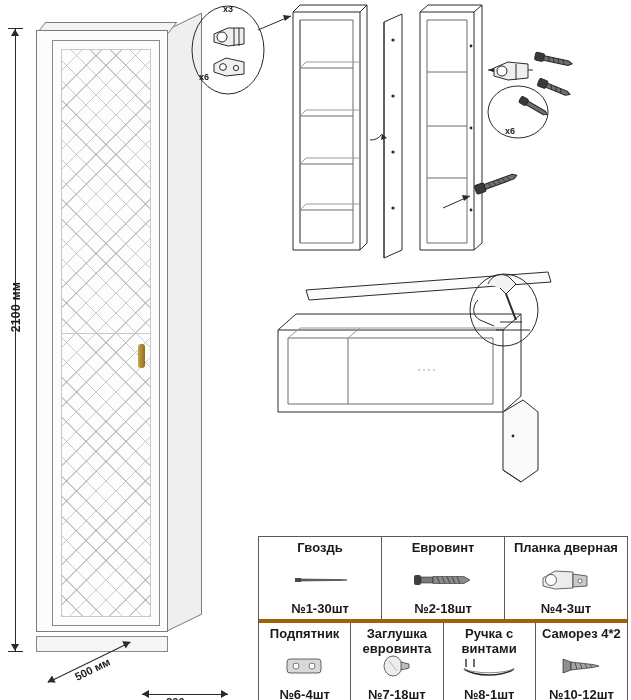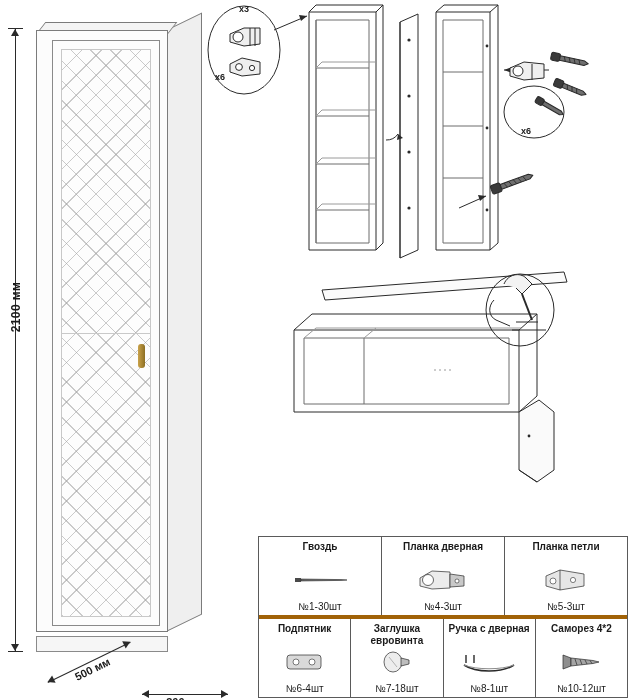--- a/index.html
+++ b/index.html
@@ -37,31 +37,31 @@
   .dim-h{position:absolute;height:26px;}
   .dim-h .ln{position:absolute;left:0;right:0;top:12px;height:1px;background:#2a2a2a;}
   .dim-h .ah{position:absolute;top:8px;width:0;height:0;border-top:4px solid transparent;border-bottom:4px solid transparent;}
   .dim-h .ah.l{left:0;border-right:7px solid #2a2a2a;}
   .dim-h .ah.r{right:0;border-left:7px solid #2a2a2a;}
   .dim-h .lbl{position:absolute;left:0;right:0;top:14px;text-align:center;font-size:11px;font-weight:bold;}
   #dim-depth{left:18px;top:648px;width:92px;transform:rotate(-26deg);transform-origin:left center;}
   #dim-width{left:112px;top:660px;width:86px;}
 
   
-  .assembly{position:absolute;left:204px;top:0;width:426px;height:530px;text-align:right;}
+  .assembly{position:absolute;left:188px;top:0;width:426px;height:530px;text-align:right;}
 
   
   .parts{position:absolute;left:258px;top:536px;width:368px;border:1px solid #5a5a5a;background:#fff;}
   .prow{display:flex;}
   .prow + .prow{border-top:4px solid #a16207;}
   .pcell{flex:1 1 0;border-right:1px solid #5a5a5a;padding:4px 2px 3px;text-align:center;min-width:0;}
   .pcell:last-child{border-right:none;}
-  .pname{font-size:10px;font-weight:bold;color:#1a1a1a;line-height:1.15;height:19px;}
+  .pname{font-size:13px;font-weight:bold;color:#1a1a1a;line-height:1.15;height:19px;}
   .pic{height:40px;display:flex;align-items:center;justify-content:center;}
-  .pcode{font-size:10px;font-weight:normal;padding-top:1px;}
+  .pcode{font-size:13px;font-weight:bold;padding-top:1px;}
   svg{display:block;}
 </style>
 </head>
 <body>
 
 <div class="stage">
 
   <div class="dim-vert">
     <div class="line"></div>
     <div class="cap t"></div>
@@ -238,47 +238,47 @@
         <div class="pname">Гвоздь</div>
         <div class="pic">
           <svg width="58" height="20" viewBox="0 0 58 20">
             <path d="M4 8 L10 8 L10 12 L4 12 Z" fill="#4a4a4a"></path>
             <path d="M10 9 L50 9.6 L56 10 L50 10.4 L10 11 Z" fill="#6f6f6f" stroke="#2a2a2a" stroke-width=".6"></path>
           </svg>
         </div>
         <div class="pcode">№1-30шт</div>
       </div>
 
+      <div class="pcell">
+        <div class="pname">Еврoвинт</div>
+        <div class="pic">
+          <svg width="62" height="20" viewBox="0 0 62 20">
+            <rect x="2" y="5" width="7" height="10" rx="2" fill="#3f3f3f"></rect>
+            <rect x="9" y="7" width="12" height="6" fill="#7a7a7a" stroke="#2a2a2a" stroke-width=".6"></rect>
+            <path d="M21 6.5 L52 6.5 L58 10 L52 13.5 L21 13.5 Z" fill="#8a8a8a" stroke="#2a2a2a" stroke-width=".6"></path>
+            <path d="M25 6.5 L28 13.5 M30 6.5 L33 13.5 M35 6.5 L38 13.5 M40 6.5 L43 13.5 M45 6.5 L48 13.5" stroke="#2a2a2a" stroke-width=".7"></path>
+          </svg>
+        </div>
+        <div class="pcode">№2-18шт</div>
+      </div>
 
 
       <div class="pcell">
         <div class="pname">Планка дверная</div>
         <div class="pic">
           <svg width="54" height="28" viewBox="0 0 54 28">
             <path d="M4 12 L16 5 L34 6 L34 22 L16 23 L4 20 Z" fill="#ececec" stroke="#2a2a2a" stroke-width=".7"></path>
             <circle cx="12" cy="14" r="5.5" fill="#ffffff" stroke="#2a2a2a" stroke-width=".7"></circle>
             <path d="M34 8 L48 10 L48 20 L34 21 Z" fill="#c9c9c9" stroke="#2a2a2a" stroke-width=".7"></path>
             <circle cx="41" cy="15" r="2" fill="#fff" stroke="#2a2a2a" stroke-width=".6"></circle>
           </svg>
         </div>
         <div class="pcode">№4-3шт</div>
       </div>
 
-      <div class="pcell">
-        <div class="pname">Планка петли</div>
-        <div class="pic">
-          <svg width="52" height="28" viewBox="0 0 52 28">
-            <path d="M6 10 L20 4 L44 8 L44 20 L20 24 L6 20 Z" fill="#e6e6e6" stroke="#2a2a2a" stroke-width=".7"></path>
-            <path d="M20 4 L20 24" stroke="#2a2a2a" stroke-width=".7"></path>
-            <circle cx="13" cy="15" r="3" fill="#fff" stroke="#2a2a2a" stroke-width=".6"></circle>
-            <circle cx="33" cy="14" r="2.6" fill="#fff" stroke="#2a2a2a" stroke-width=".6"></circle>
-          </svg>
-        </div>
-        <div class="pcode">№5-3шт</div>
-      </div>
     </div>
 
     <div class="prow">
 
       <div class="pcell">
         <div class="pname">Подпятник</div>
         <div class="pic">
           <svg width="48" height="24" viewBox="0 0 48 24">
             <rect x="6" y="5" width="34" height="14" rx="3" fill="#d9d9d9" stroke="#2a2a2a" stroke-width=".7"></rect>
             <circle cx="15" cy="12" r="3" fill="#fff" stroke="#2a2a2a" stroke-width=".6"></circle>
@@ -294,21 +294,21 @@
           <svg width="40" height="26" viewBox="0 0 40 26">
             <ellipse cx="16" cy="13" rx="9" ry="10" fill="#ededed" stroke="#2a2a2a" stroke-width=".7"></ellipse>
             <path d="M24 9 L32 11 L32 15 L24 17 Z" fill="#bdbdbd" stroke="#2a2a2a" stroke-width=".7"></path>
             <path d="M12 8 L20 18" stroke="#9a9a9a" stroke-width=".7"></path>
           </svg>
         </div>
         <div class="pcode">№7-18шт</div>
       </div>
 
       <div class="pcell">
-        <div class="pname">Ручка с дверная</div>
+        <div class="pname">Ручка с винтами</div>
         <div class="pic">
           <svg width="62" height="26" viewBox="0 0 62 26">
             <path d="M8 6 L8 14 M16 6 L16 14" stroke="#2a2a2a" stroke-width="1.4"></path>
             <path d="M6 16 C18 24, 44 24, 56 16" fill="none" stroke="#2a2a2a" stroke-width="1.6"></path>
             <path d="M6 16 C18 21, 44 21, 56 16" fill="none" stroke="#8a8a8a" stroke-width="1"></path>
           </svg>
         </div>
         <div class="pcode">№8-1шт</div>
       </div>
 

